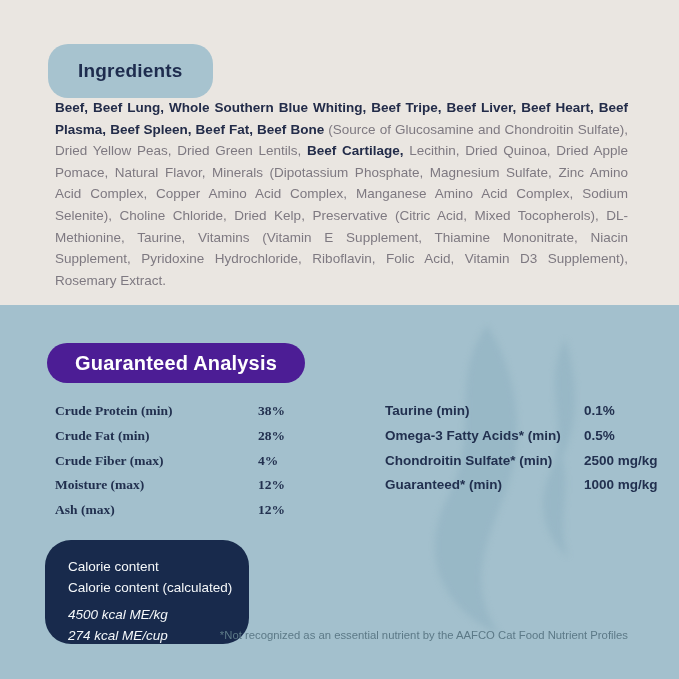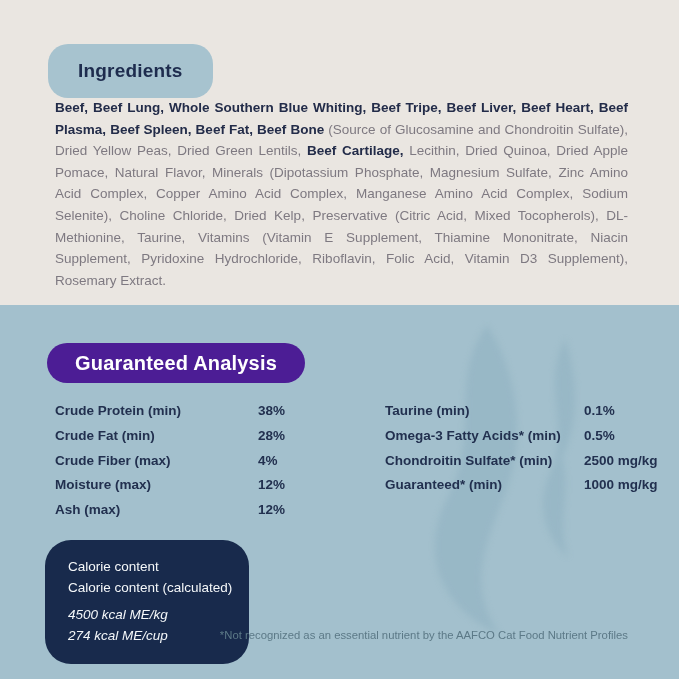--- a/index.html
+++ b/index.html
@@ -43,28 +43,28 @@
     padding:0 28px;border-radius:21px;
     background:#4c1d95;
   }
   .pill-dark span{
     font-size:20px;font-weight:bold;color:#ffffff;letter-spacing:.2px;
   }
   .ga-col{position:absolute;top:99px;}
   .ga-col.left{left:55px;width:300px;}
   .ga-col.right{left:358px;width:300px;}
   .ga-row{display:grid;margin-bottom:10.5px;}
-  .ga-col.left .ga-row{grid-template-columns:203px auto;}
+  .ga-col.left .ga-row{grid-template-columns:203px auto;font-family:Liberation Serif, serif;}
   .ga-col.right .ga-row{grid-template-columns:199px auto;margin-left:27px;}
   .ga-label,.ga-value{
     font-size:13.5px;font-weight:600;color:#22304f;line-height:14.3px;
     white-space:nowrap;
   }
   .calorie-box{
-    position:absolute;left:45px;top:235px;width:204px;height:124px;
+    position:absolute;left:45px;top:235px;width:204px;height:104px;
     background:#182a4c;border-radius:26px;
     box-sizing:border-box;padding:17px 12px 0 23px;
   }
   .cal-line{
     font-size:13.5px;color:#f4f7f9;line-height:20.5px;white-space:nowrap;
   }
   .cal-group.bottom{margin-top:7px;font-style:italic;}
   .footnote{
     position:absolute;right:51px;top:324px;
     font-size:11.3px;color:#5c7987;white-space:nowrap;text-align:center;

